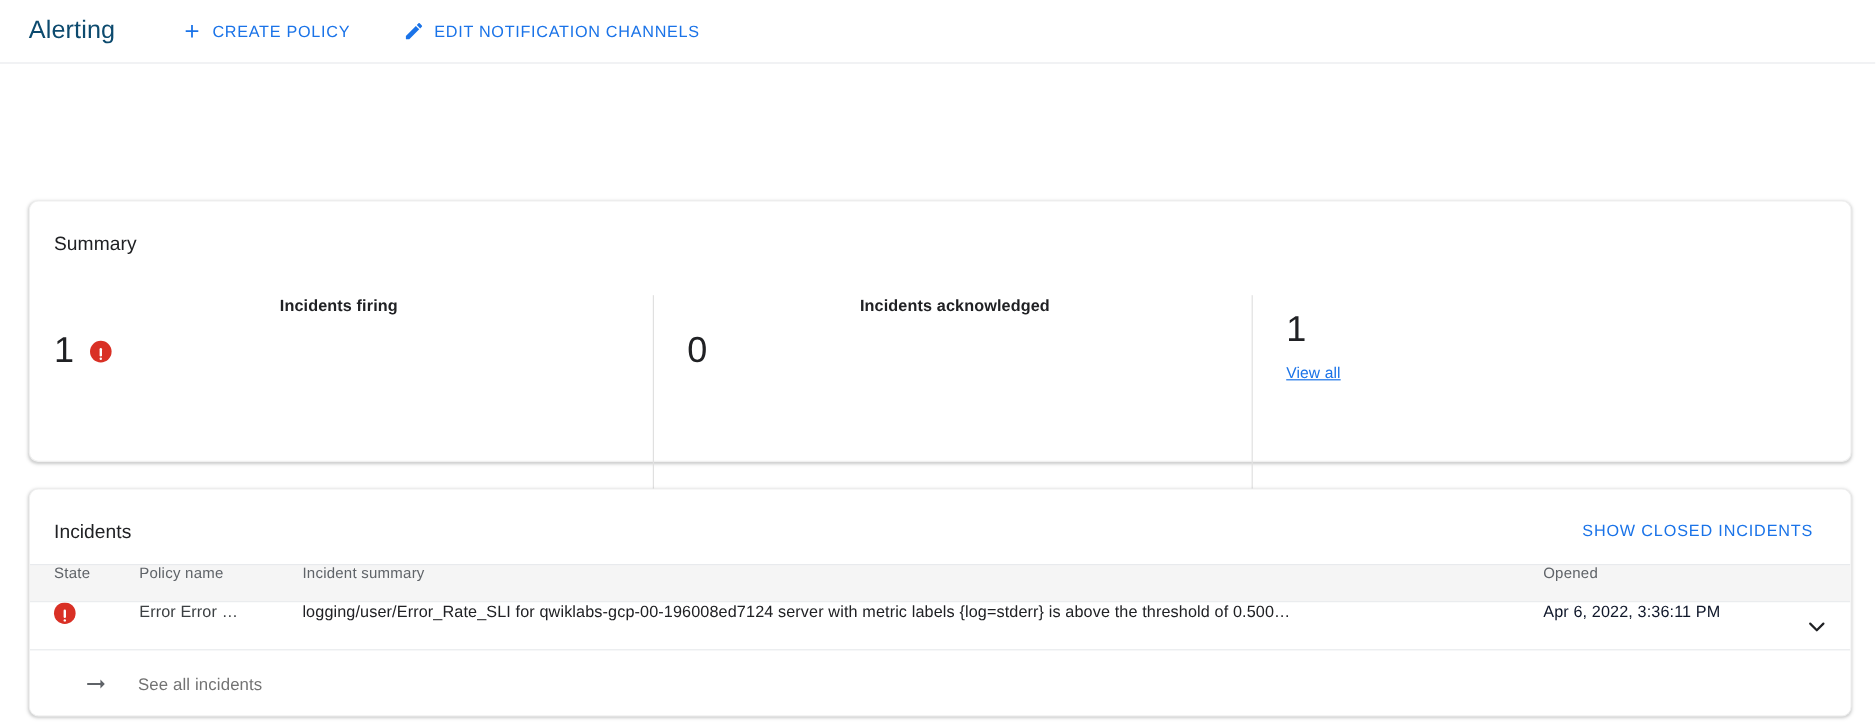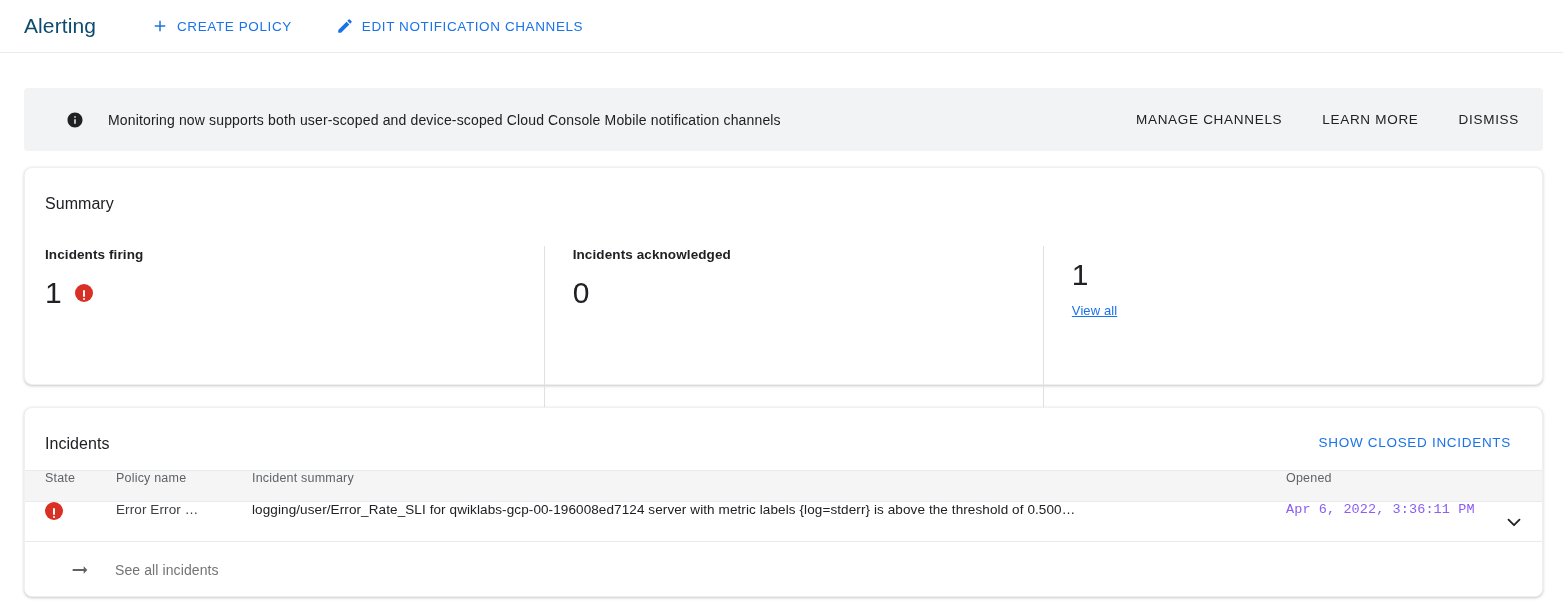--- a/index.html
+++ b/index.html
@@ -66,20 +66,21 @@
   .summary-title { position: absolute; left: 20px; top: 27px; }
 
   .summary-cols {
     position: absolute; left: 20px; top: 78px; right: 0; display: flex;
   }
   .sum-col { width: 507px; position: relative; padding-right: 24px; }
   .sum-col + .sum-col { border-left: 1px solid #e0e0e0; padding-left: 28px; }
   .sum-label {
     font-size: 13.5px; font-weight: 700; color: #202124; letter-spacing: 0.1px;
     line-height: 18px;
+    text-align: center;
   }
   .sum-value-row { display: flex; align-items: center; gap: 13px; margin-top: 12px; height: 34px; }
   .sum-value { font-size: 30px; color: #202124; font-weight: 400; line-height: 34px; }
   .sum-link {
     display: inline-block; margin-top: 11px; font-size: 13px; color: #1a73e8;
     text-decoration: underline; cursor: pointer; letter-spacing: 0.1px;
   }
   .sum-col-divider-pad { height: 100px; }
 
   
@@ -114,21 +115,21 @@
   }
   .tbody-row { height: 40px; background: #fff; border-bottom: 1px solid #e8eaed; }
   .cell { overflow: hidden; white-space: nowrap; text-overflow: ellipsis; }
   .c-state  { width: 91px; padding-left: 20px; flex: none; }
   .c-policy { width: 136px; flex: none; }
   .c-summary{ flex: 1; min-width: 0; padding-right: 16px; }
   .c-opened { width: 200px; flex: none; }
   .c-expand { width: 56px; flex: none; display: flex; align-items: center; justify-content: center; }
   .tbody-row .cell { font-size: 13.5px; color: #202124; letter-spacing: 0.1px; }
   .tbody-row .c-policy { color: #3c4043; }
-  .tbody-row .c-opened { color: #8b5cf6; font-family: Liberation Mono, monospace; }
+  .tbody-row .c-opened { color: #0f172a; }
 
   .inc-footer {
     position: absolute; left: 0; top: 135px; width: 1517px; height: 54px;
     display: flex; align-items: center; padding-left: 44px; gap: 24px;
     background: #fff; cursor: pointer;
   }
   .inc-footer .label { font-size: 14px; color: #737373; letter-spacing: 0.1px; }
 </style>
 </head>
 <body>
@@ -154,33 +155,20 @@
           <svg width="18" height="18" viewBox="0 0 24 24" aria-hidden="true">
             <path fill="#1a73e8" d="M3 17.25V21h3.75L17.81 9.94l-3.75-3.75L3 17.25zM20.71 7.04a.996.996 0 0 0 0-1.41l-2.34-2.34a.996.996 0 0 0-1.41 0l-1.83 1.83 3.75 3.75 1.83-1.83z"></path>
           </svg>
         </span>
         <span>EDIT NOTIFICATION CHANNELS</span>
       </div>
 
     </div>
   </div>
 
-  <div class="banner">
-    <span class="banner-icon ico">
-      <svg width="18" height="18" viewBox="0 0 24 24" aria-hidden="true">
-        <path fill="#202124" d="M12 2C6.48 2 2 6.48 2 12s4.48 10 10 10 10-4.48 10-10S17.52 2 12 2zm1 15h-2v-6h2v6zm0-8h-2V7h2v2z"></path>
-      </svg>
-    </span>
-    <div class="banner-text">Monitoring now supports both user-scoped and device-scoped Cloud Console Mobile notification channels</div>
-    <div class="banner-actions">
-      <div class="banner-btn">MANAGE CHANNELS</div>
-      <div class="banner-btn">LEARN MORE</div>
-      <div class="banner-btn">DISMISS</div>
-    </div>
-  </div>
 
   <div class="card card-summary">
     <div class="card-heading summary-title">Summary</div>
 
     <div class="summary-cols">
 
       <div class="sum-col">
         <div class="sum-label">Incidents firing</div>
         <div class="sum-value-row">
           <span class="sum-value">1</span>

